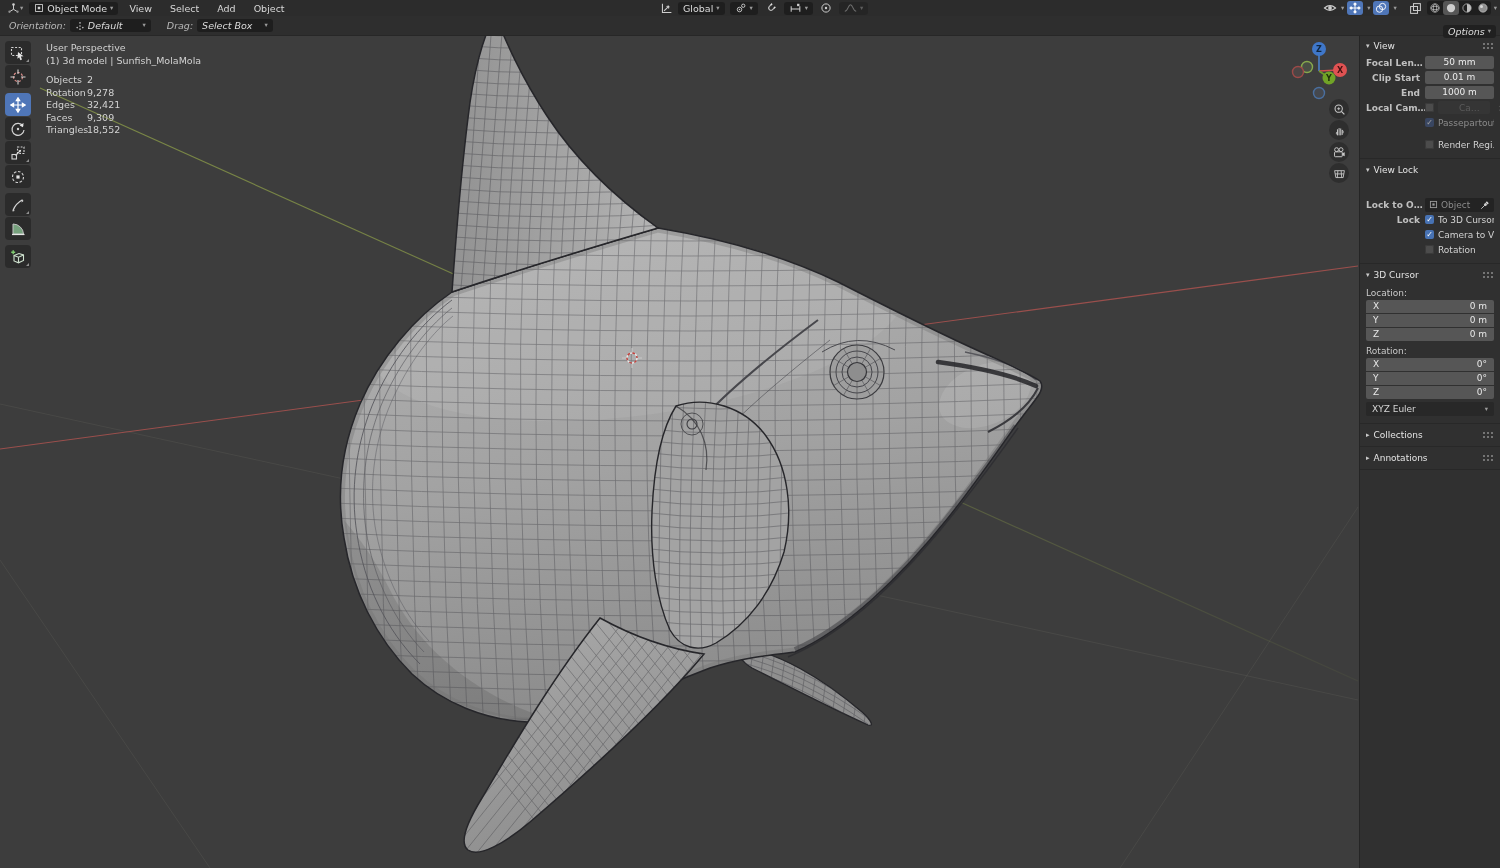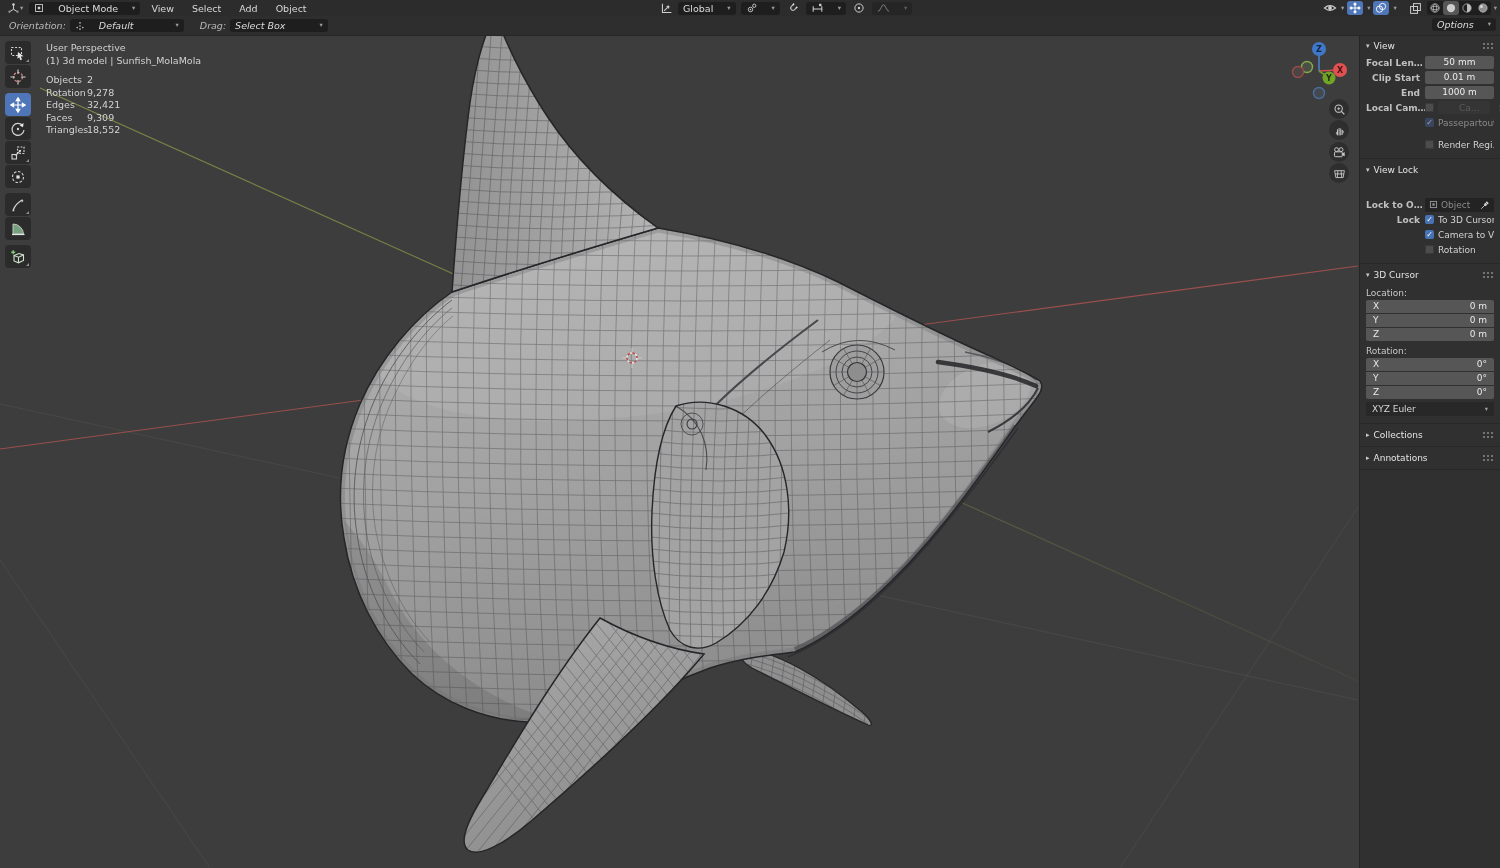--- a/index.html
+++ b/index.html
@@ -6,33 +6,33 @@
   body{width:1500px;height:868px;background:#3d3d3d;overflow:hidden;
        font-family:"DejaVu Sans",sans-serif;color:#d6d6d6;position:relative;}
   svg{display:block}
   
   #row1{position:absolute;top:0;left:0;right:0;height:16px;background:#2c2c2c;
         display:flex;align-items:center;font-size:9.5px;z-index:30;}
   #row2{position:absolute;top:16px;left:0;right:0;height:19px;background:#2e2e2e;
         border-bottom:1px solid #272727;display:flex;align-items:center;font-size:9.5px;z-index:30;font-style:italic;}
   .hgrp{display:flex;align-items:center;gap:4px;}
   .hbtn{background:#1e1e1e;border-radius:3px;height:13px;display:inline-flex;
-        align-items:center;gap:14px;padding:0 5px;color:#dcdcdc;white-space:nowrap;}
+        align-items:center;gap:3px;padding:0 5px;color:#dcdcdc;white-space:nowrap;}
   .chev{font-size:6.5px;color:#9b9b9b;line-height:1;}
   .menu{padding:0 7px;color:#d8d8d8;}
   .lbl{color:#b9b9b9;}
   .iconbtn{display:inline-flex;align-items:center;justify-content:center;height:14px;
            padding:0 2px;border-radius:3px;}
   .iconbtn.blue{background:#4f76b8;}
   .shadegrp{display:flex;background:#1e1e1e;border-radius:3px;height:14px;align-items:center;}
   .shadeseg{width:16px;height:14px;display:flex;align-items:center;justify-content:center;border-radius:3px;}
   .shadeseg.active{background:#565656;}
   #center-cluster{position:absolute;left:660px;top:1px;display:flex;align-items:center;gap:5px;}
   #right-cluster{position:absolute;right:3px;top:1px;display:flex;align-items:center;gap:3px;}
-  #options-wrap{position:absolute;right:4px;top:2px;}
+  #options-wrap{position:absolute;right:4px;top:9px;}
   
   #viewport{position:absolute;top:35px;left:0;right:0;bottom:0;}
   #scene{position:absolute;left:0;top:0;}
   #overlay-stats{position:absolute;left:46px;top:7px;font-size:9.5px;color:#d2d2d2;
                  line-height:12.5px;z-index:5;}
   .srow{display:flex;}
   .slab{width:41px;}
   .sgap{height:7px;}
   
   #toolbar{position:absolute;left:5px;top:6px;display:flex;flex-direction:column;gap:5px;z-index:10;}

